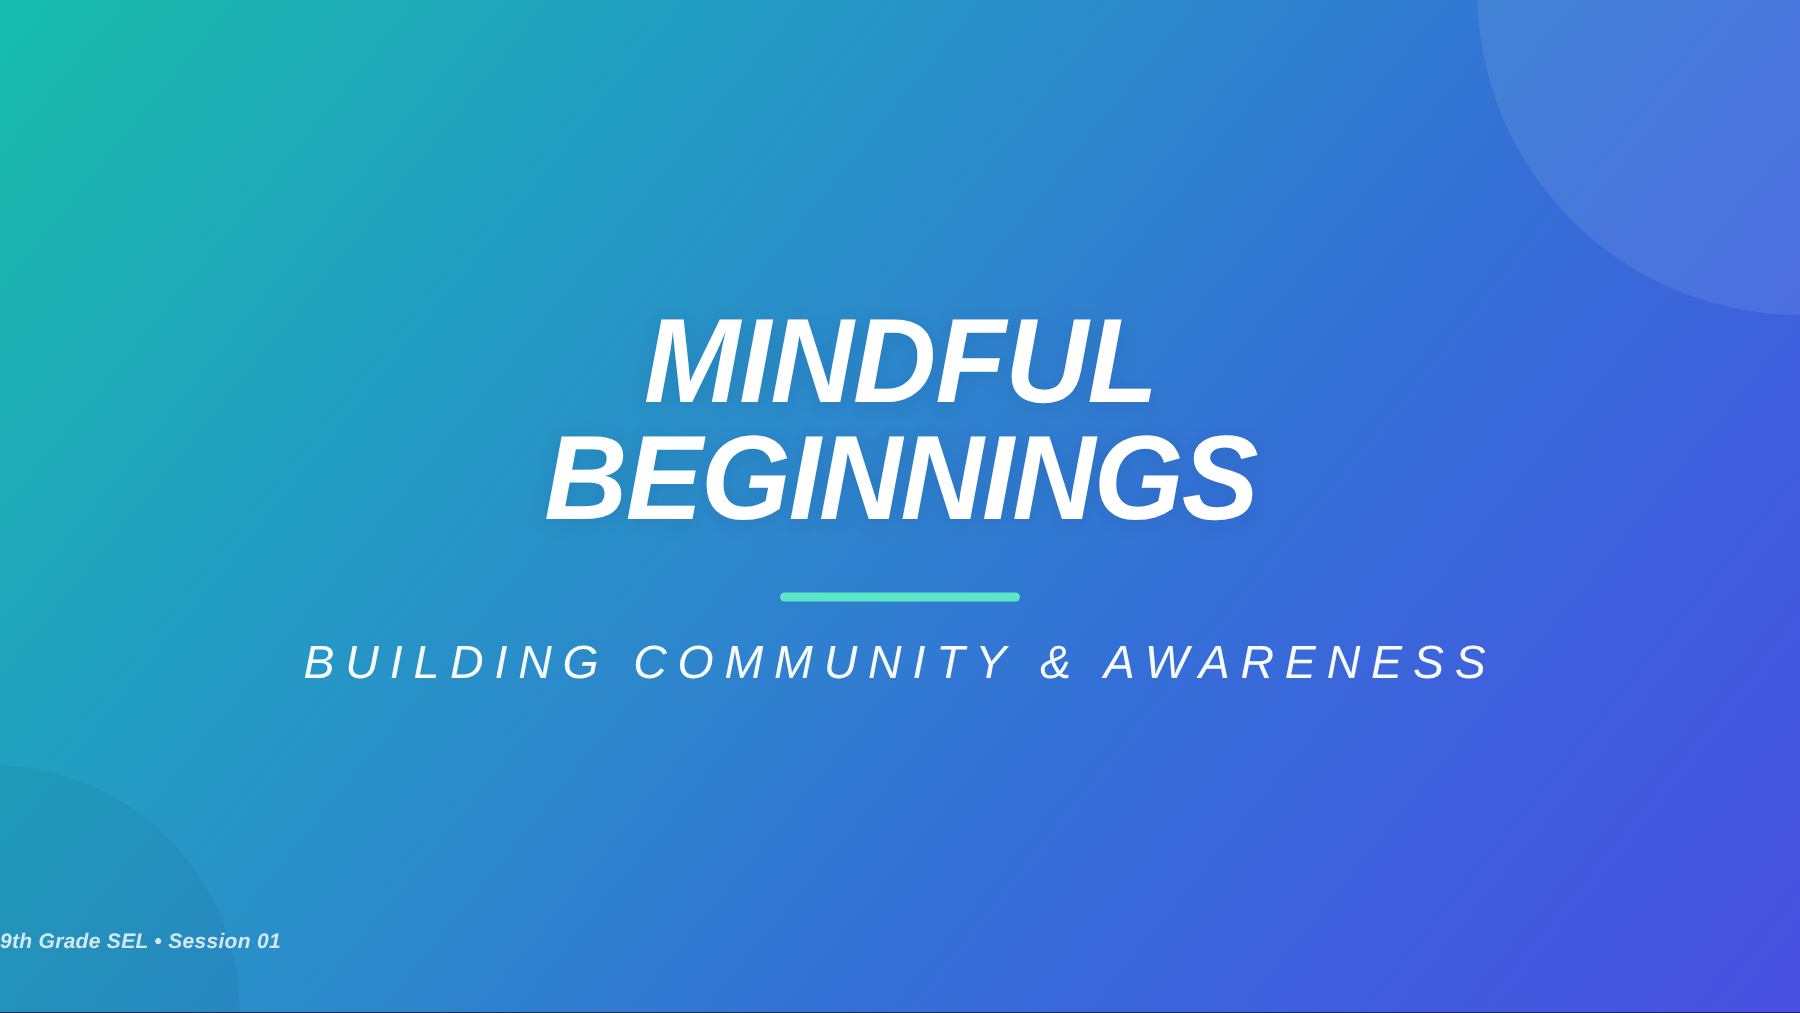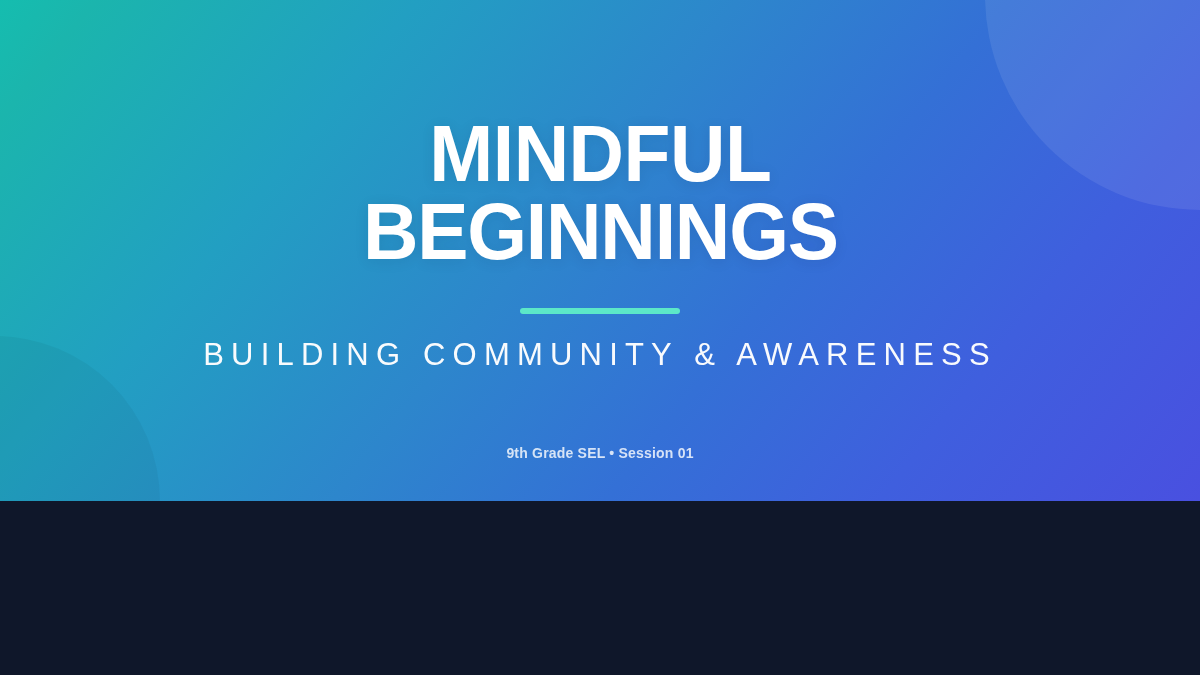--- a/index.html
+++ b/index.html
@@ -8,23 +8,24 @@
   html, body {
     width: 1200px;
     height: 675px;
     overflow: hidden;
     background: #0f172a;
   }
 
   .slide {
     position: relative;
     width: 1200px;
-    height: 501px;
+    height: 675px;
     overflow: hidden;
     font-family: "Liberation Sans", sans-serif;
+    font-style: italic;
     -webkit-font-smoothing: antialiased;
   }
 
   
   .bg-gradient {
     position: absolute;
     inset: 0;
     background: linear-gradient(129deg,
         #15BDAF   0%,
         #1BB5AD   6%,
@@ -104,21 +105,20 @@
     text-align: left;
     white-space: nowrap;
     opacity: 0.97;
   }
 
   .footer {
     position: absolute;
     left: 0;
     right: 0;
     bottom: 40px;
-    text-align: center;
     z-index: 3;
     color: rgba(255, 255, 255, 0.80);
     font-size: 14px;
     font-weight: 700;
     letter-spacing: 0.2px;
     white-space: nowrap;
   }
 </style>
 </head>
 <body>

